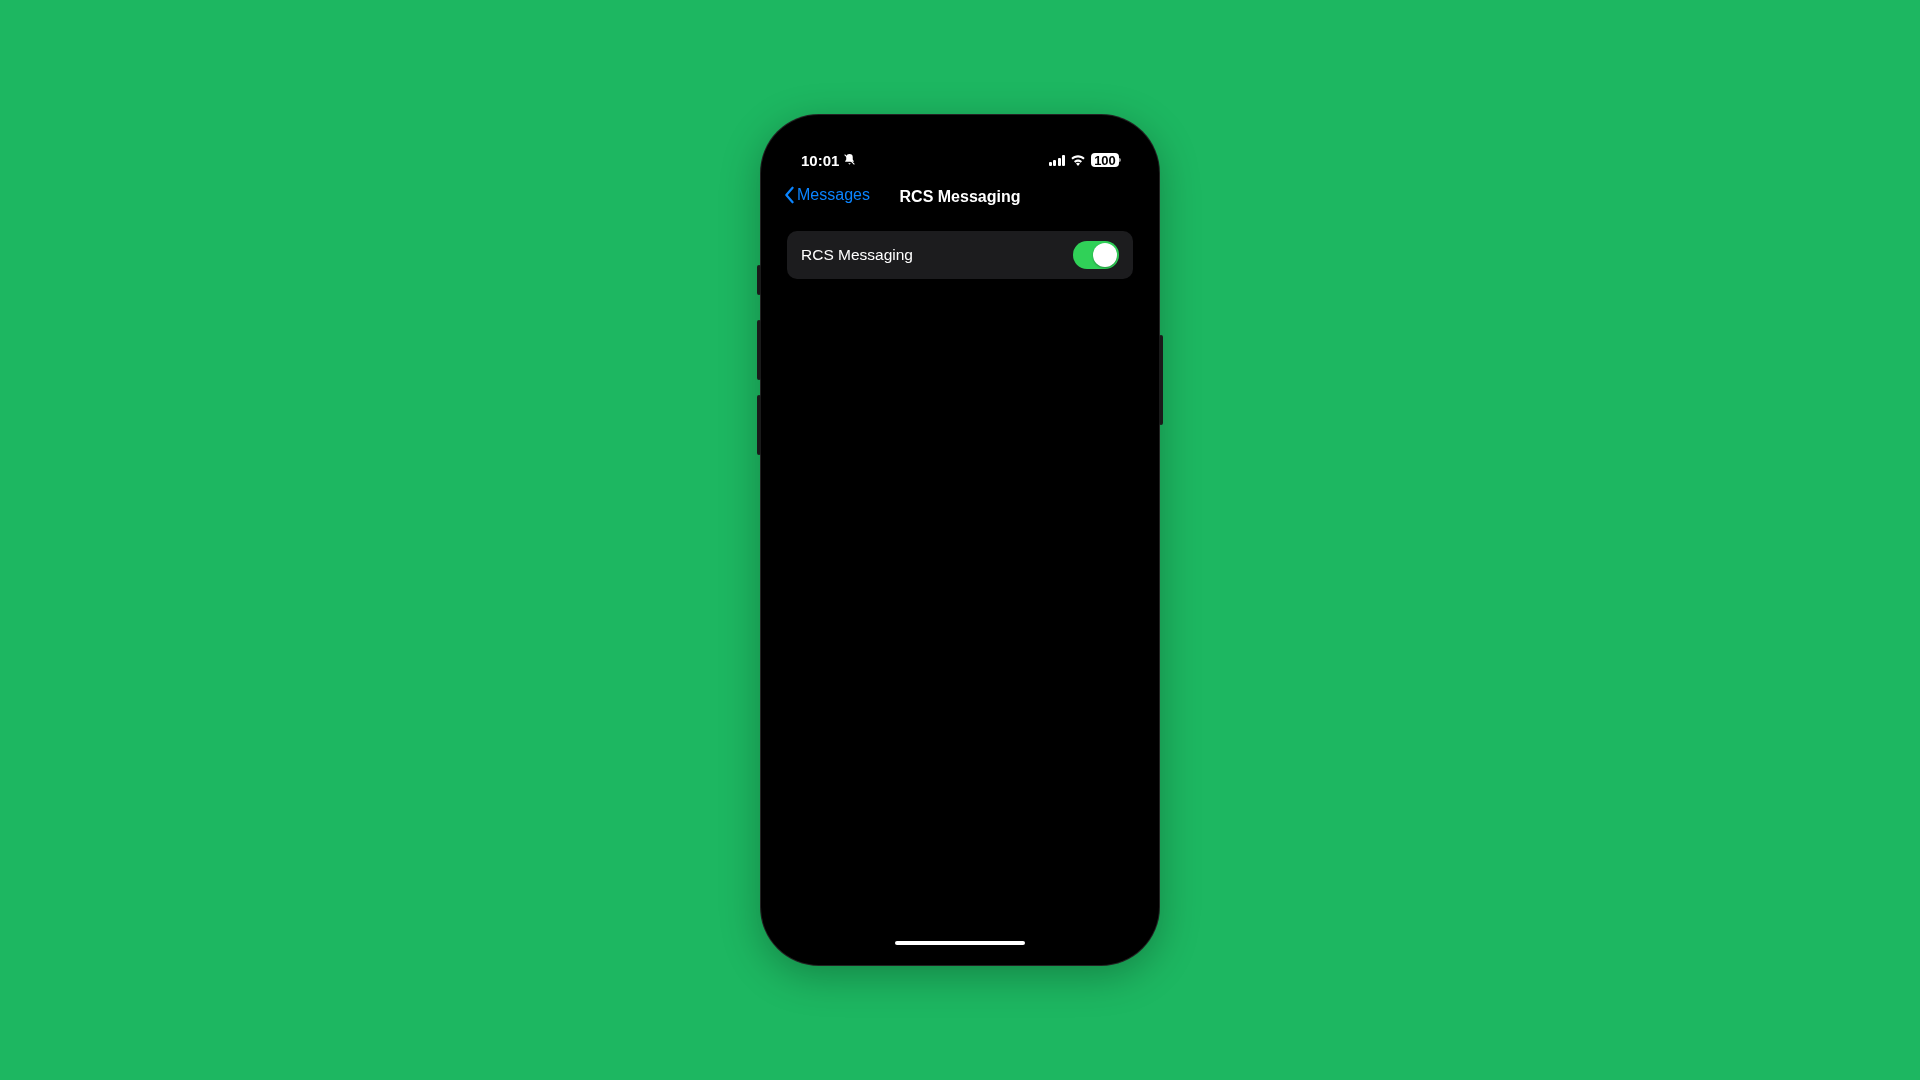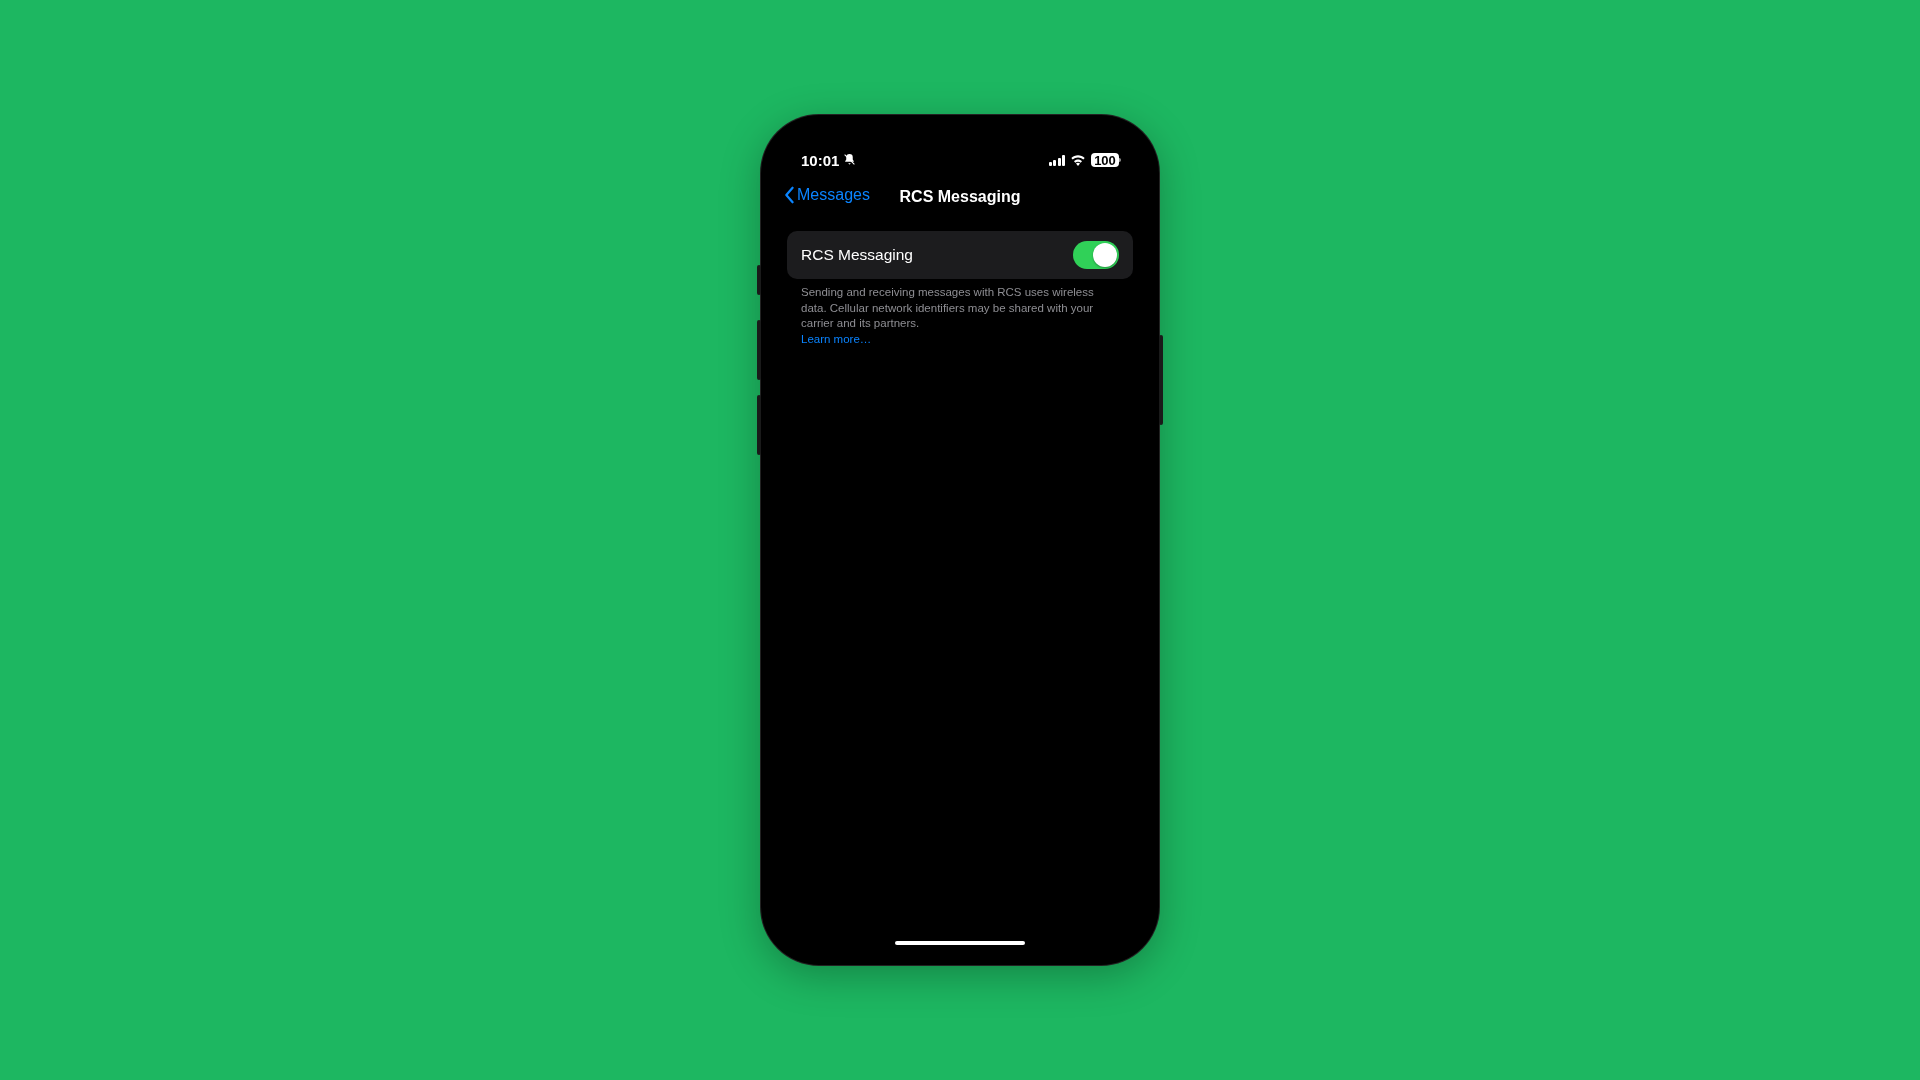--- a/index.html
+++ b/index.html
@@ -214,24 +214,20 @@
     </div>
 
     <div class="content">
 
       <div class="setting-row">
         <span class="setting-label">RCS Messaging</span>
         <div class="toggle">
           <div class="knob"></div>
         </div>
       </div>
-      <div class="footer-text">
-        <span>Sending and receiving messages with RCS uses wireless data. Cellular network identifiers may be shared with your carrier and its partners.</span><br>
-        <span class="footer-link">Learn more…</span>
-      </div>
 
       <div class="section-gap"></div>
 
 
     </div>
 
     <div class="home-indicator"></div>
   </div>
 </div>
 

